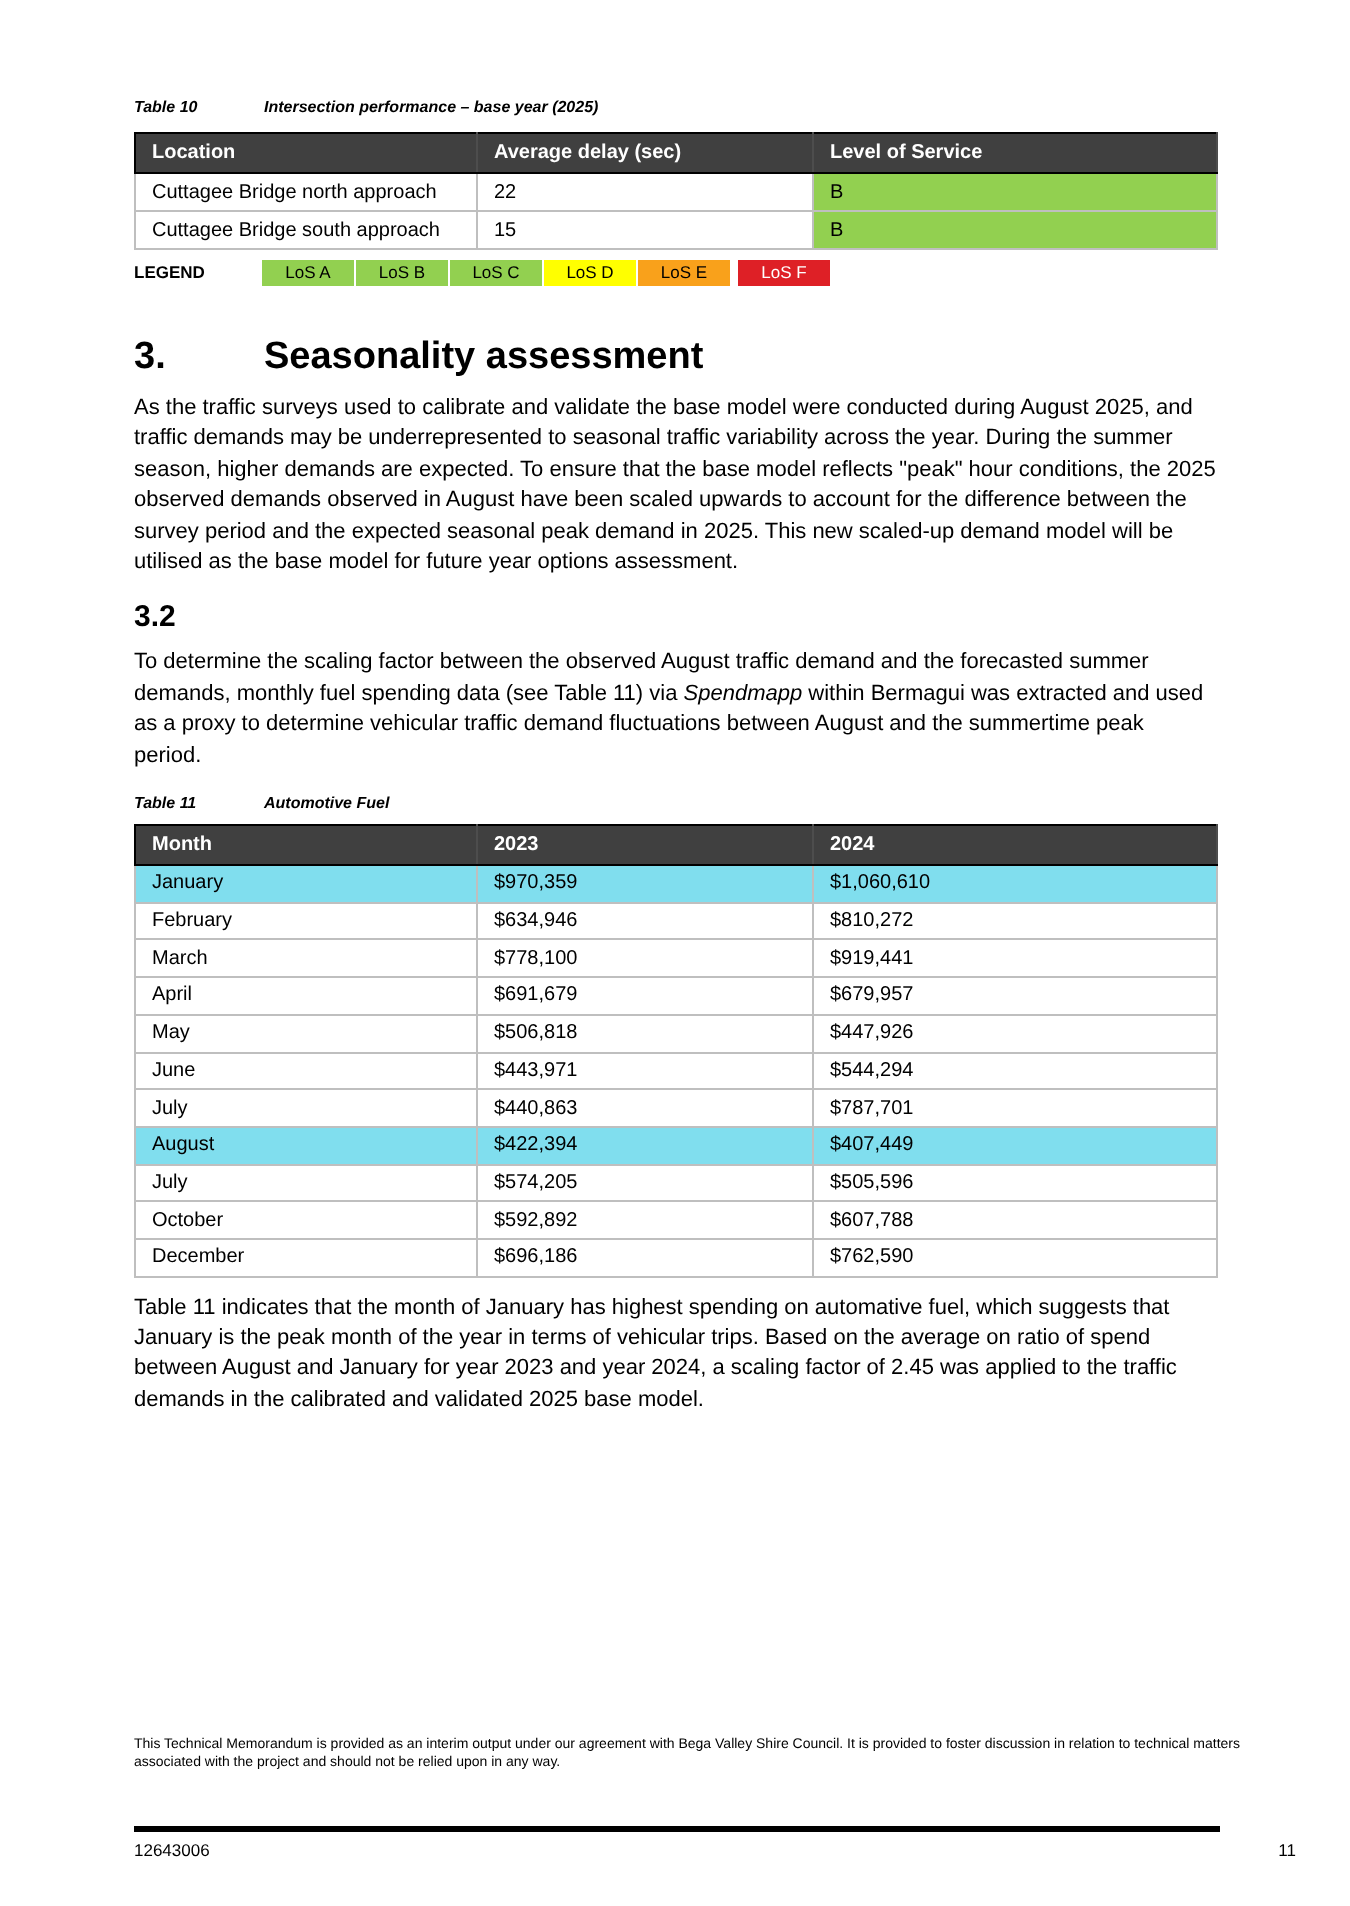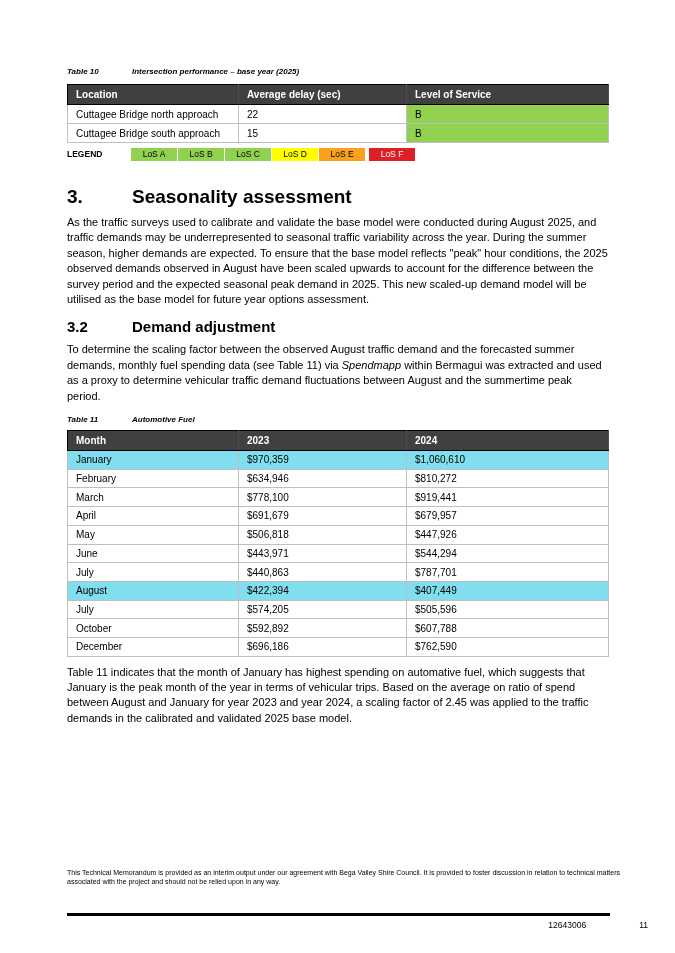--- a/index.html
+++ b/index.html
@@ -9,21 +9,21 @@
     height: 953px;
     background: #ffffff;
     font-family: "Liberation Sans", sans-serif;
     color: #000;
     overflow: hidden;
     margin: 0 auto;
   }
   .content {
     position: absolute;
     left: 67px;
-    top: 67px;
+    top: 49px;
     width: 541px;
   }
   
   .tbl-caption {
     font-size: 8px;
     font-weight: bold;
     font-style: italic;
     display: flex;
     margin-bottom: 8px;
   }
@@ -107,21 +107,21 @@
     width: 543px;
     height: 3px;
     background: #000;
   }
   .footer-row {
     position: absolute;
     left: 67px;
     top: 920px;
     width: 581px;
     display: flex;
-    justify-content: flex-end;
+    justify-content: space-between;
     font-size: 8.5px;
   }
   .footer-row .doc-num { }
   .footer-row .page-num { margin-left: 53px; }
 </style>
 </head>
 <body>
 
 <div class="page">
   <div class="content">
@@ -180,21 +180,20 @@
 
     <div class="h1">
       <span class="h-num">3.</span>
       <span>Seasonality assessment</span>
     </div>
 
     <p class="para">As the traffic surveys used to calibrate and validate the base model were conducted during August 2025, and traffic demands may be underrepresented to seasonal traffic variability across the year. During the summer season, higher demands are expected. To ensure that the base model reflects "peak" hour conditions, the 2025 observed demands observed in August have been scaled upwards to account for the difference between the survey period and the expected seasonal peak demand in 2025. This new scaled-up demand model will be utilised as the base model for future year options assessment.</p>
 
     <div class="h2 later">
       <span class="h-num">3.2</span>
-      <span>Demand adjustment</span>
     </div>
     <p class="para"><span>To determine the scaling factor between the observed August traffic demand and the forecasted summer demands, monthly fuel spending data (see Table 11) via </span><span class="it">Spendmapp</span><span> within Bermagui was extracted and used as a proxy to determine vehicular traffic demand fluctuations between August and the summertime peak period.</span></p>
 
     <div class="tbl-caption cap-gap">
       <span class="cap-label">Table 11</span>
       <span>Automotive Fuel</span>
     </div>
 
     <table class="doc-table t11">
       <colgroup>

